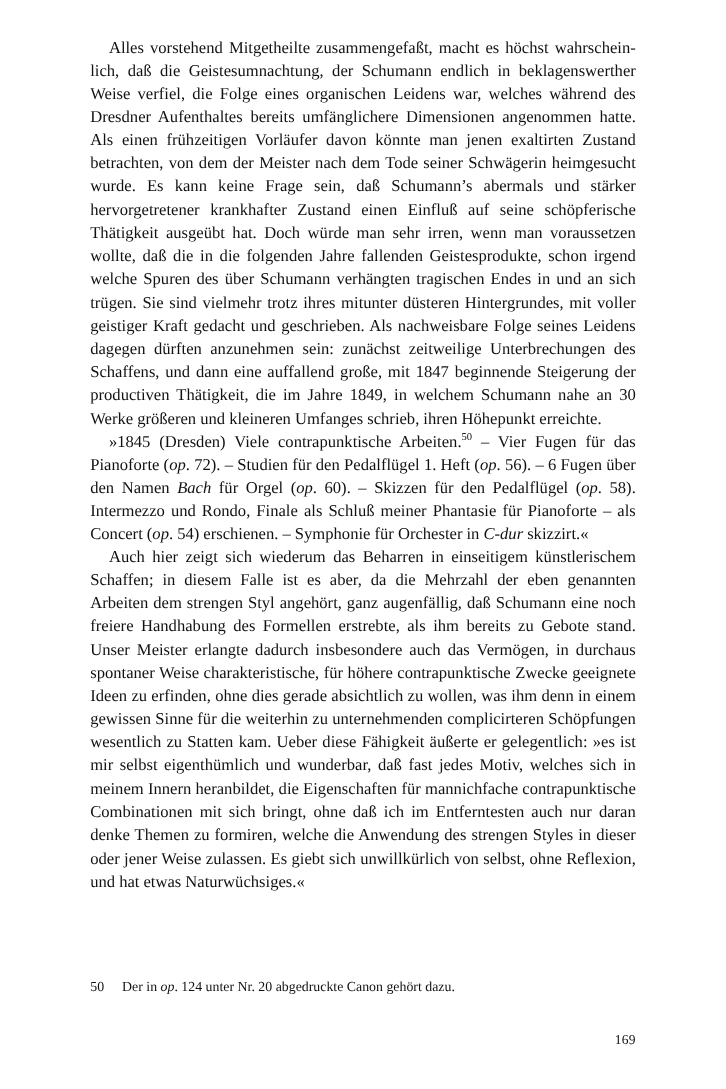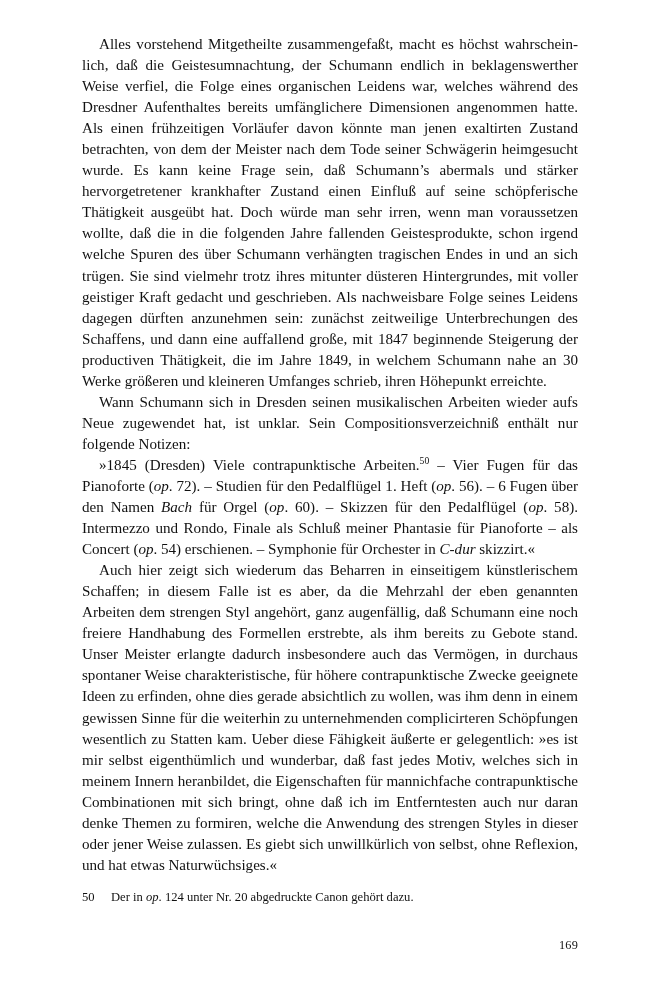--- a/index.html
+++ b/index.html
@@ -75,21 +75,20 @@
     letter-spacing: 0.2px;
   }
 </style>
 </head>
 <body>
 
 <div class="page">
 
   <div class="text-block">
     <p class="para">Alles vorstehend Mitgetheilte zusammengefaßt, macht es höchst wahrschein­lich, daß die Geistesumnachtung, der Schumann endlich in beklagenswerther Weise verfiel, die Folge eines organischen Leidens war, welches während des Dresdner Aufenthaltes bereits umfänglichere Dimensionen angenommen hatte. Als einen frühzeitigen Vorläufer davon könnte man jenen exaltirten Zustand betrachten, von dem der Meister nach dem Tode seiner Schwägerin heimgesucht wurde. Es kann keine Frage sein, daß Schumann’s abermals und stärker hervorgetretener krankhafter Zustand einen Einfluß auf seine schöpfe­rische Thätigkeit ausgeübt hat. Doch würde man sehr irren, wenn man vor­aussetzen wollte, daß die in die folgenden Jahre fallenden Geistesprodukte, schon irgend welche Spuren des über Schumann verhängten tragischen Endes in und an sich trügen. Sie sind vielmehr trotz ihres mitunter düsteren Hinter­grundes, mit voller geistiger Kraft gedacht und geschrieben. Als nachweisbare Folge seines Leidens dagegen dürften anzunehmen sein: zunächst zeitweilige Unterbrechungen des Schaffens, und dann eine auffallend große, mit 1847 beginnende Steigerung der productiven Thätigkeit, die im Jahre 1849, in welchem Schumann nahe an 30 Werke größeren und kleineren Umfanges schrieb, ihren Höhepunkt erreichte.</p>
-    <p class="para">Wann Schumann sich in Dresden seinen musikalischen Arbeiten wieder aufs Neue zugewendet hat, ist unklar. Sein Compositionsverzeichniß enthält nur folgende Notizen:</p>
     <p class="para">»1845 (Dresden) Viele contrapunktische Arbeiten.<sup class="fnref">50</sup> – Vier Fugen für das Pianoforte (<i class="ital">op</i>. 72). – Studien für den Pedalflügel 1. Heft (<i class="ital">op</i>. 56). – 6 Fugen über den Namen <i class="ital">Bach</i> für Orgel (<i class="ital">op</i>. 60). – Skizzen für den Pedalflügel (<i class="ital">op</i>. 58). Intermezzo und Rondo, Finale als Schluß meiner Phantasie für Pianofor­te – als Concert (<i class="ital">op</i>. 54) erschienen. – Symphonie für Orchester in <i class="ital">C-dur</i> skizzirt.«</p>
     <p class="para">Auch hier zeigt sich wiederum das Beharren in einseitigem künstlerischem Schaffen; in diesem Falle ist es aber, da die Mehrzahl der eben genannten Arbeiten dem strengen Styl angehört, ganz augenfällig, daß Schumann eine noch freiere Handhabung des Formellen erstrebte, als ihm bereits zu Gebote stand. Unser Meister erlangte dadurch insbesondere auch das Vermögen, in durchaus spontaner Weise charakteristische, für höhere contrapunktische Zwecke geeignete Ideen zu erfinden, ohne dies gerade absichtlich zu wollen, was ihm denn in einem gewissen Sinne für die weiterhin zu unternehmenden complicirteren Schöpfungen wesentlich zu Statten kam. Ueber diese Fähigkeit äußerte er gelegentlich: »es ist mir selbst eigenthümlich und wunderbar, daß fast jedes Motiv, welches sich in meinem Innern heranbildet, die Eigenschaften für mannichfache contrapunktische Combinationen mit sich bringt, ohne daß ich im Entferntesten auch nur daran denke Themen zu formiren, welche die Anwendung des strengen Styles in dieser oder jener Weise zulassen. Es giebt sich unwillkürlich von selbst, ohne Reflexion, und hat etwas Naturwüchsiges.«</p>
   </div>
 
   <div class="footnote-area">
     <div class="footnote">
       <span class="fn-num">50</span>
       <span class="fn-text">Der in <i class="ital">op</i>. 124 unter Nr. 20 abgedruckte Canon gehört dazu.</span>
     </div>
   </div>

